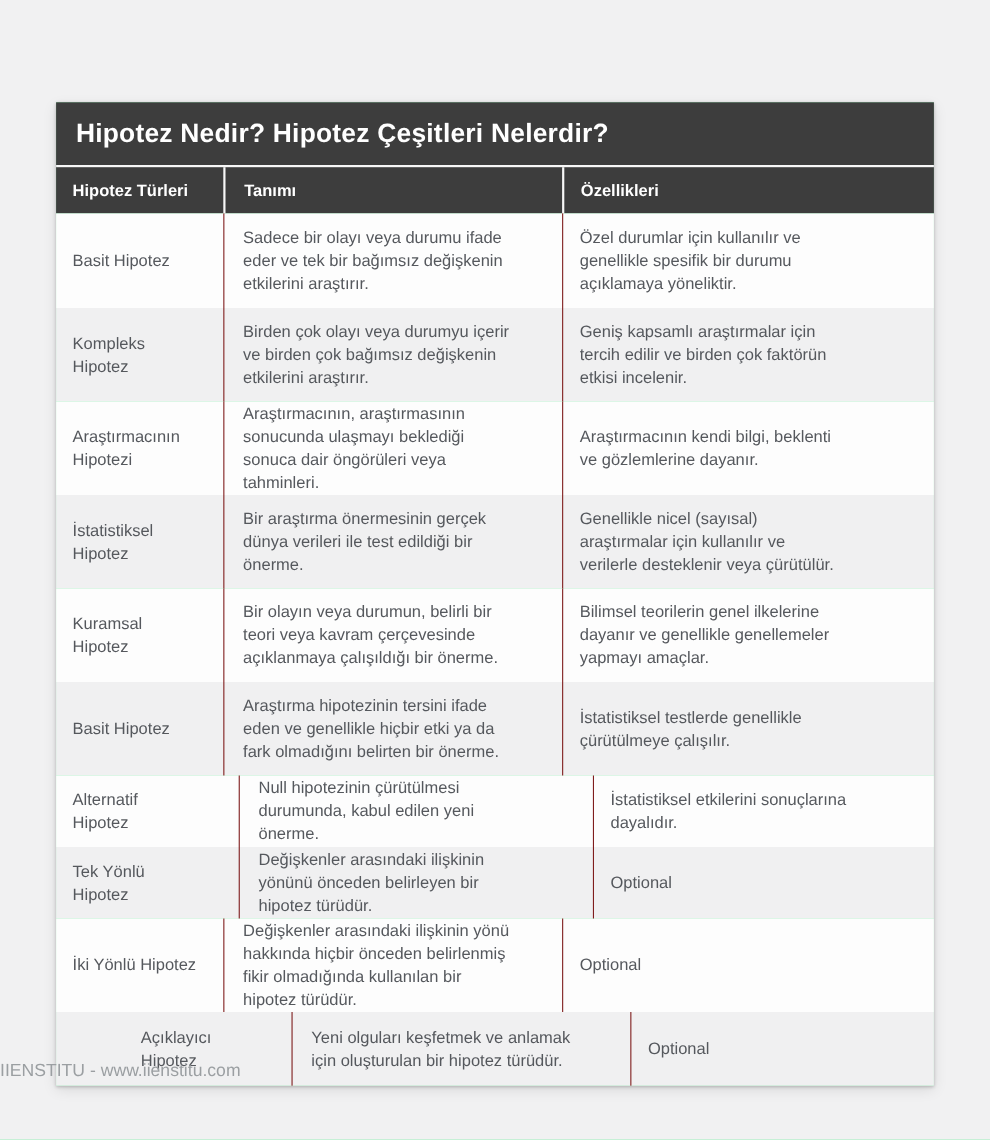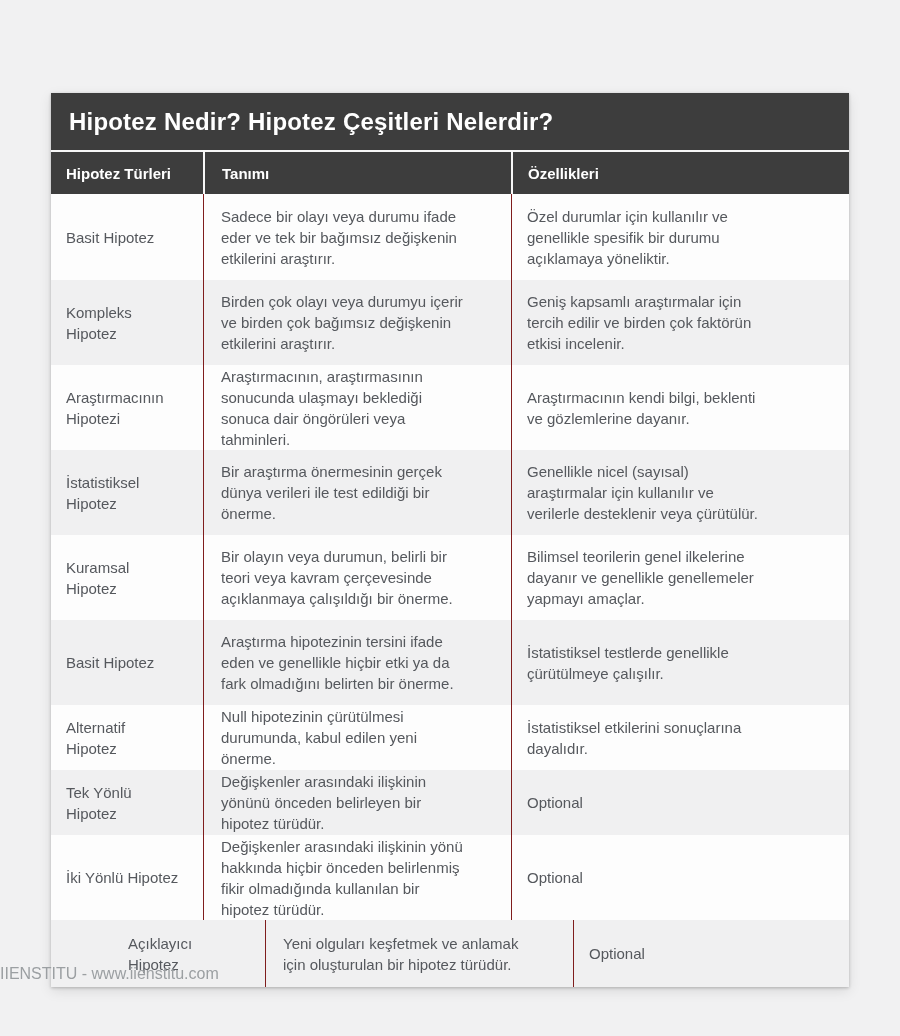--- a/index.html
+++ b/index.html
@@ -51,21 +51,21 @@
   }
   .tbody .row:nth-child(odd)  { background:#fdfdfd; }
   .tbody .row:nth-child(even) { background:#f0f0f1; }
   .row .c {
     display:flex;
     align-items:center;
   }
   .row .c2, .row .c3 { border-left:1px solid #7f1d1d; }
   .h86 { min-height:86px; }
   .h85 { min-height:85px; }
-  .h65 { min-height:65px; }
+  .h65 { min-height:65px;gap:14px; }
   .h67 { min-height:67px;justify-content:flex-end; }
   .footer {
     position:absolute;
     top:965px;
     left:0;
     width:900px;
     color:#9b9fa2;
     font-size:16px;
   }
 </style>

